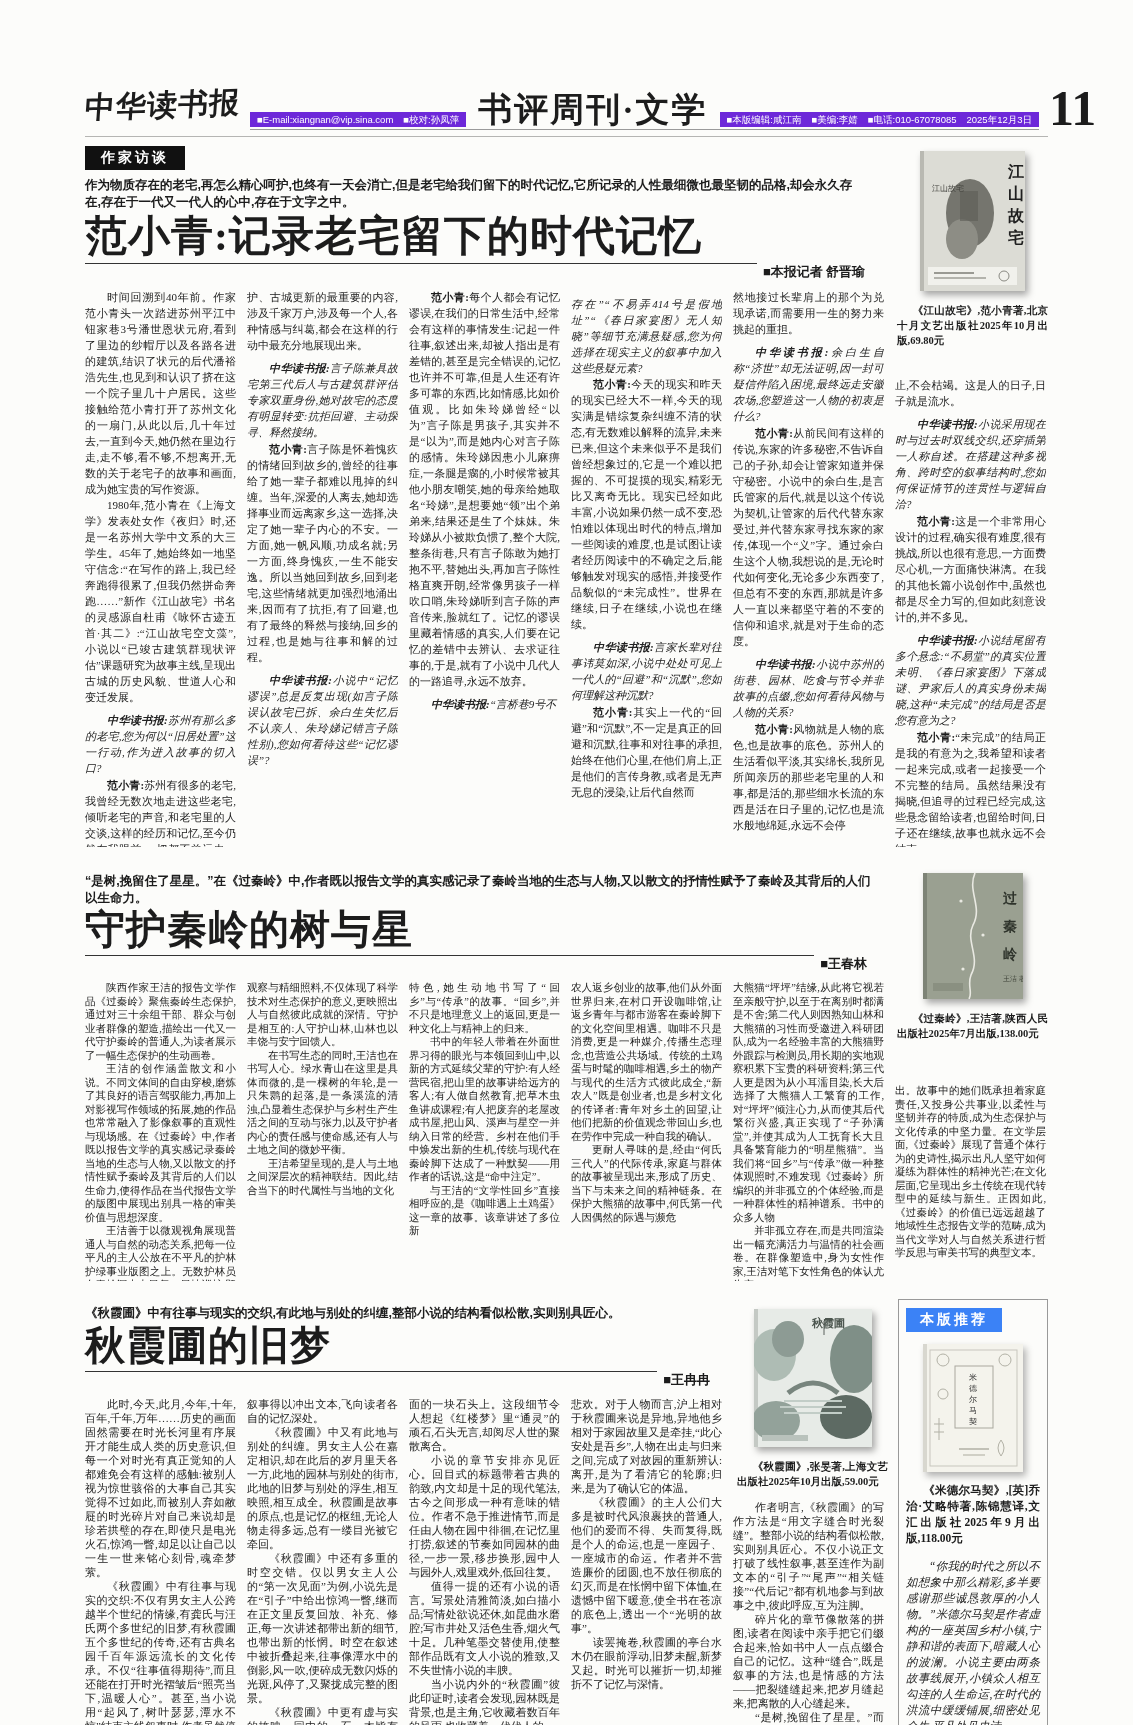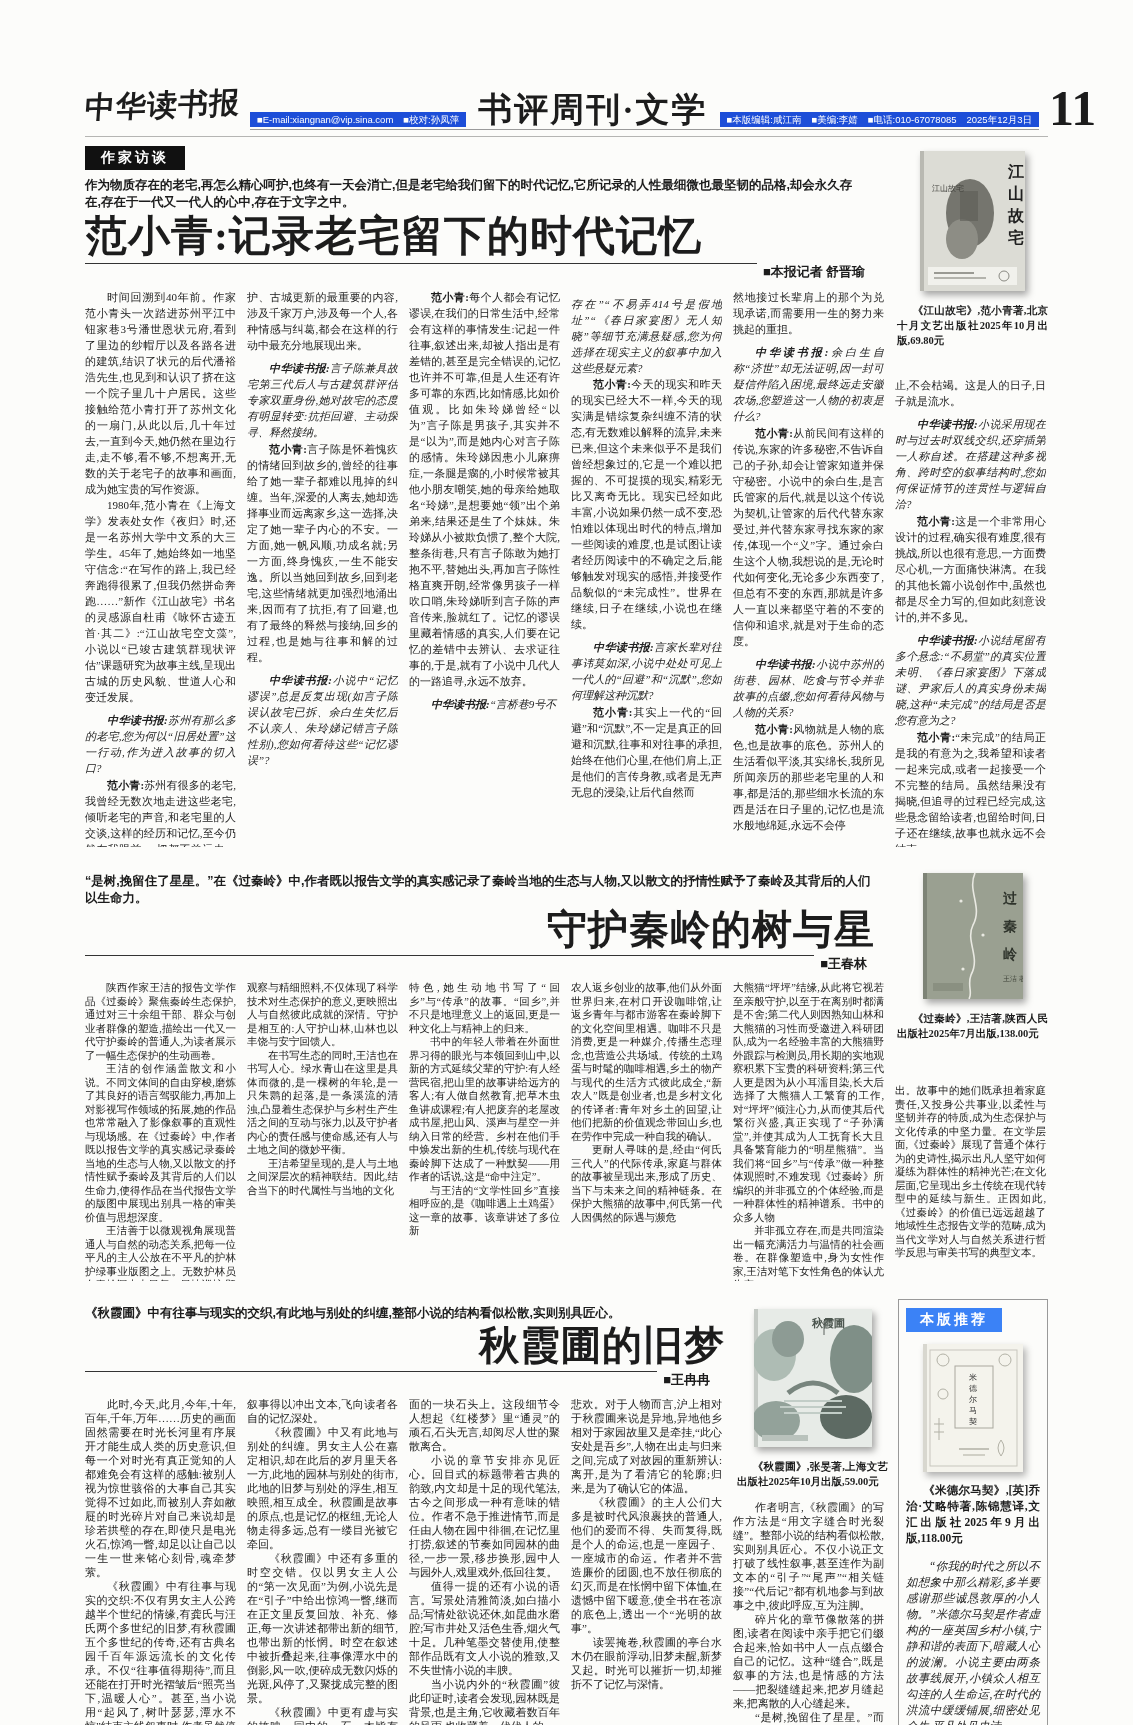--- a/index.html
+++ b/index.html
@@ -5,40 +5,40 @@
   html,body{margin:0;padding:0;background:#e8e8e6;}
   .page{position:relative;width:1133px;height:1725px;margin:0 auto;background:#fcfcfa;
         overflow:hidden;font-family:"Liberation Serif","DejaVu Serif",serif;color:#1c1c1c;}
   .content{position:absolute;left:85px;top:85px;width:963px;}
 
   
   .masthead{display:flex;align-items:flex-end;}
   .logo{font-family:"DejaVu Serif",serif;font-weight:900;font-size:30px;letter-spacing:1px;
         transform:skewX(-6deg) rotate(-2deg);white-space:nowrap;padding:0 10px 4px 0;}
   .mast-mid{flex:1;display:flex;align-items:flex-end;border-bottom:1px solid #9a9a9a;padding-bottom:2px;}
-  .bar{background:#1d4ed8;color:#fff;font-family:"Liberation Sans",sans-serif;font-size:9.5px;
+  .bar{background:#6d28d9;color:#fff;font-family:"Liberation Sans",sans-serif;font-size:9.5px;
        line-height:15px;padding:0 7px;white-space:nowrap;}
   .bar span{margin-right:10px;}
   .bar span:last-child{margin-right:0;}
   .mast-title{font-weight:900;font-size:34px;line-height:34px;letter-spacing:2px;padding:0 12px;white-space:nowrap;}
   .pagenum{font-family:Liberation Serif, serif;font-size:50px;line-height:44px;font-weight:700;padding-left:10px;}
   .head-rule{border-top:1px solid #b5b5b3;margin-top:6px;}
 
   
   .article{position:relative;}
   .a1{margin-top:9px;}
   .tag{display:inline-block;background:#111;color:#fff;font-family:"Liberation Sans",sans-serif;
        font-weight:bold;font-size:14px;padding:3px 16px;letter-spacing:3px;}
   .lead{font-family:"Liberation Sans",sans-serif;font-weight:bold;font-size:12.5px;line-height:16.5px;
         margin:7px 0 2px 0;}
   .a1 .head{width:780px;}
   .a2 .head{width:790px;}
   .a3 .head{width:640px;}
   h1.title{margin:2px 0 0 0;font-weight:900;font-size:42px;line-height:48px;letter-spacing:1px;white-space:nowrap;}
-  .a2 h1.title,.a3 h1.title{font-size:40px;line-height:44px;text-align:right;}
+  .a2 h1.title,.a3 h1.title{font-size:40px;line-height:44px;}
   .byline-row{display:flex;margin:3px 0 8px 0;}
   .byline-rule{flex:1;border-top:1px solid #333;}
   .byline{font-weight:bold;font-size:13px;white-space:nowrap;padding-left:6px;}
   .a1 .byline-row{width:780px;}
   .a2 .byline-row{width:782px;}
   .a3 .byline-row{width:625px;}
 
   .cols{display:flex;gap:11px;overflow:hidden;}
   .col{width:151px;flex:none;overflow:hidden;text-align:justify;}
   .a1 .cols{height:558px;}

